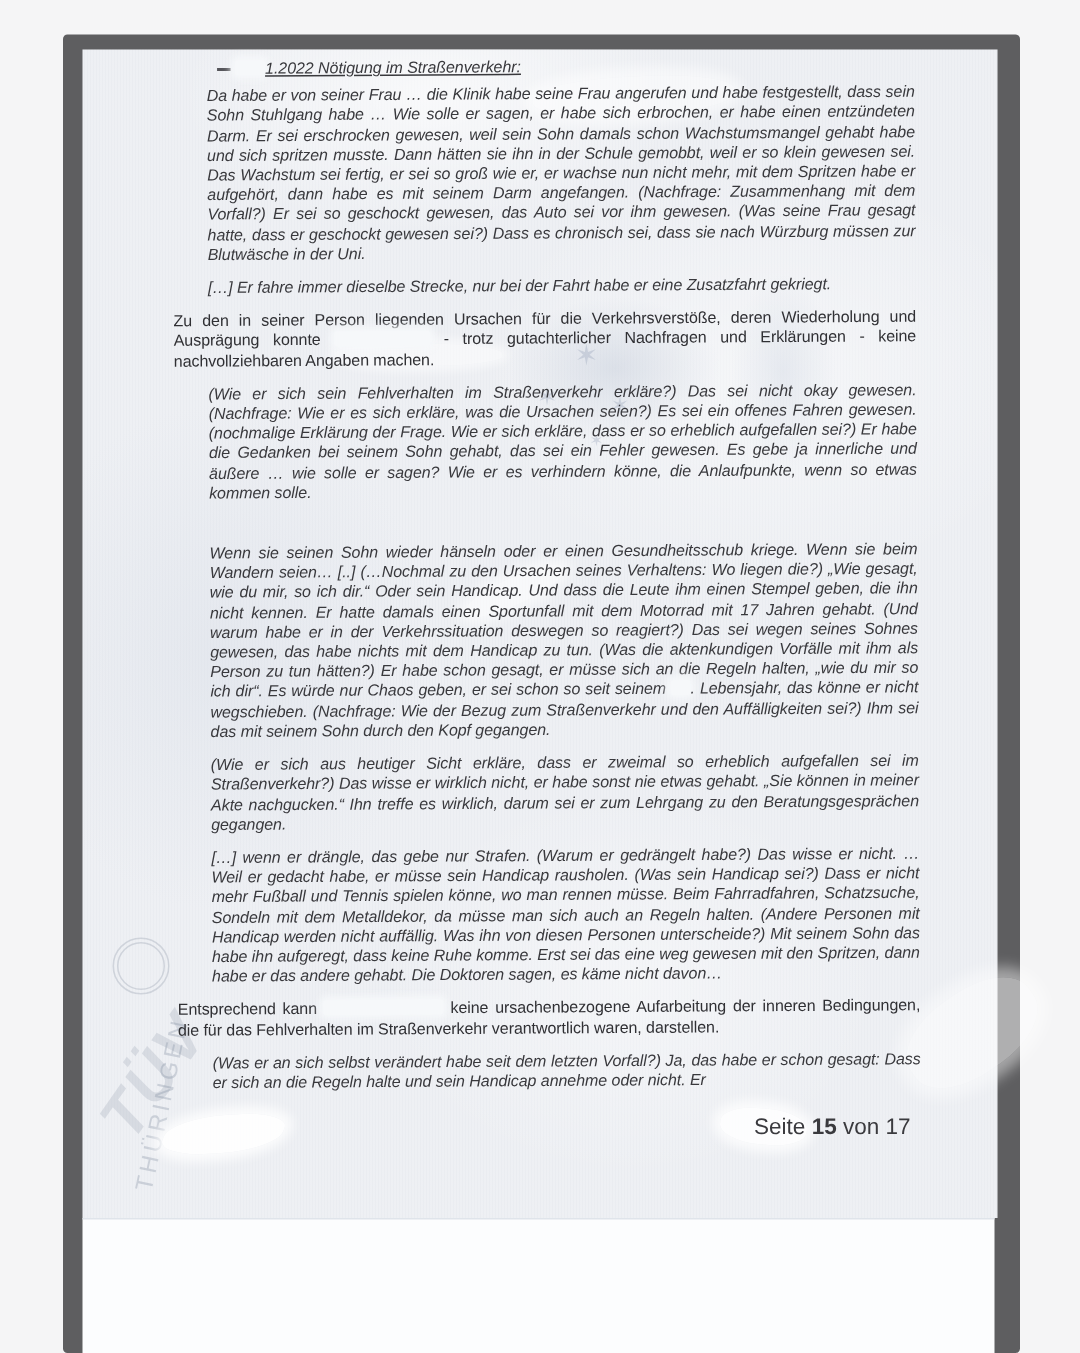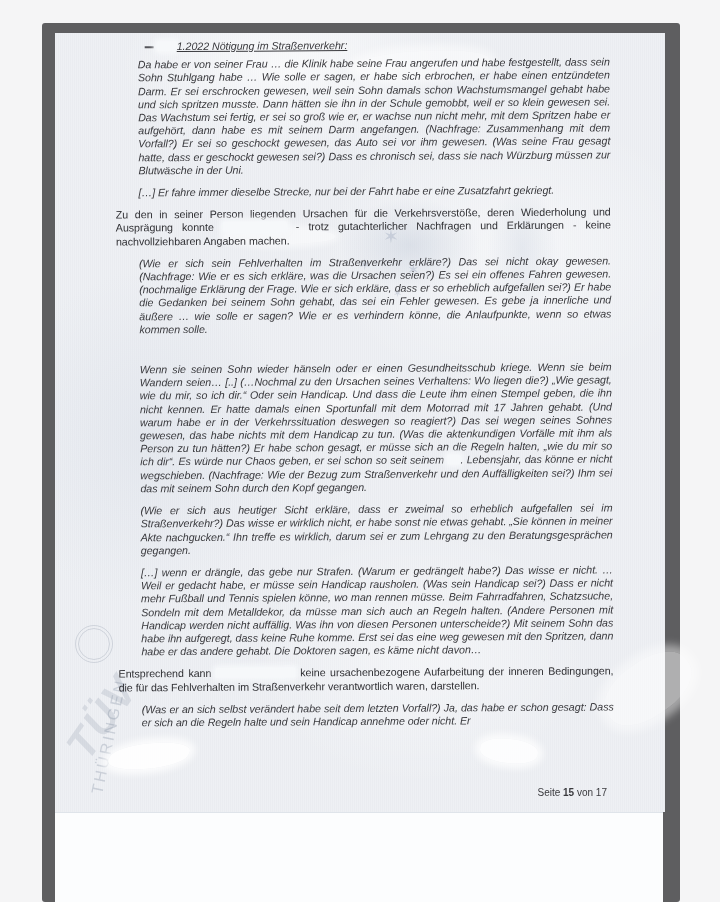--- a/index.html
+++ b/index.html
@@ -87,22 +87,22 @@
   .big-gap{margin-top:27px;}
   .redact{
     display:inline-block;height:10px;border-radius:2px;vertical-align:-1px;
     background:#f6f8fa;box-shadow:0 0 5px 3px rgba(246,248,250,.95);
   }
   .pre-dash{
     display:inline-block;width:9px;height:2px;background:#55555a;
     vertical-align:2px;margin-right:3px;
   }
   .footer{
-    position:absolute;right:58px;top:754px;
-    font-size:10px;font-style:normal;color:#3a3a3e;letter-spacing:0;
+    position:absolute;right:58px;top:710px;
+    font-size:15px;font-style:normal;color:#3a3a3e;letter-spacing:0;
   }
 </style>
 </head>
 <body>
 
 <div class="frame">
   <div class="page">
 
     <div class="crest-blob crest-a"></div>
     <div class="crest-blob crest-b"></div>

